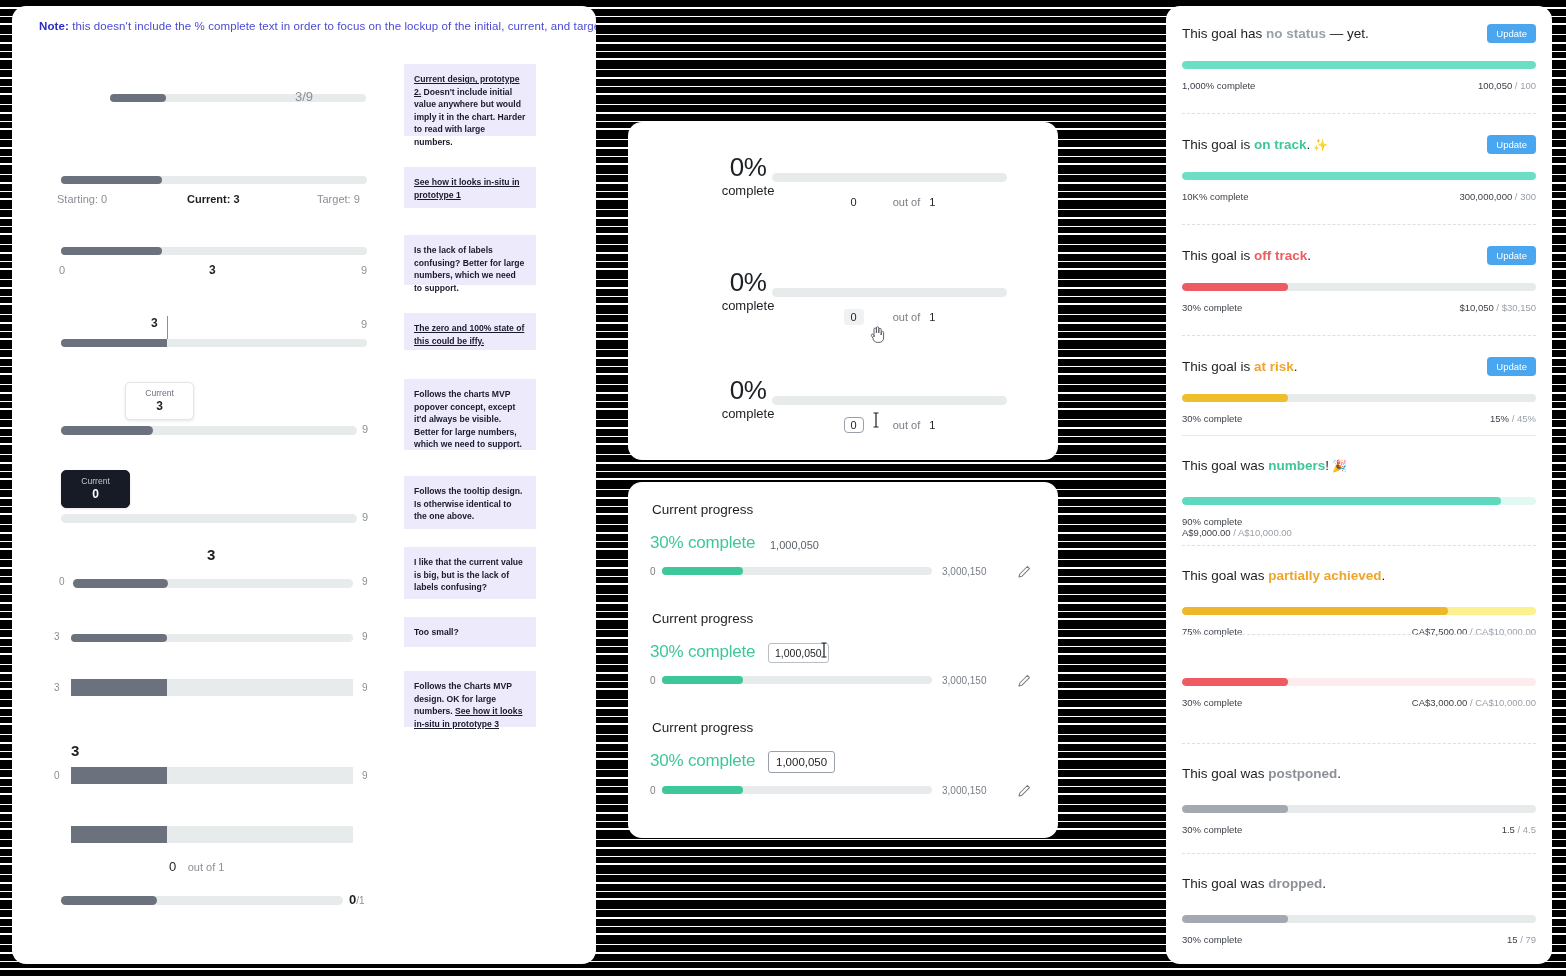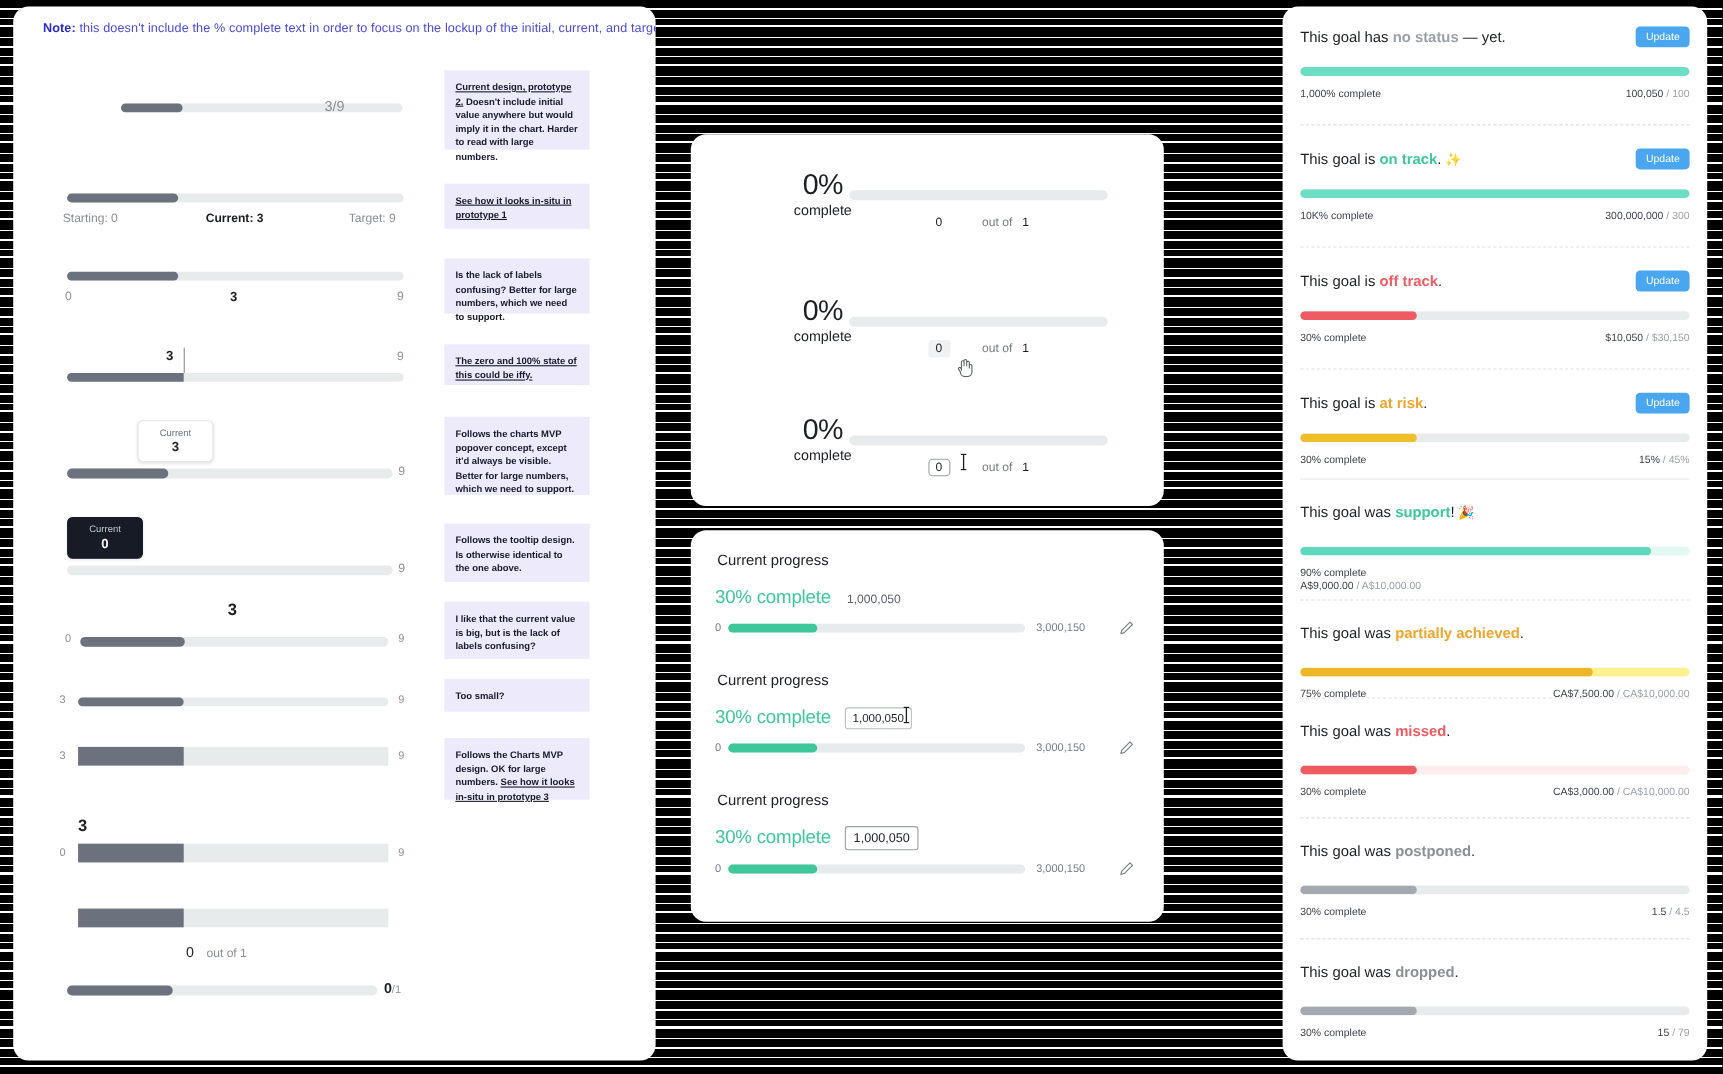--- a/index.html
+++ b/index.html
@@ -453,21 +453,21 @@
           <i style="width: 30%; background: rgb(239, 190, 43);"></i>
         </div>
         <div class="gmeta" style="margin-top: 11px;">
           <span>30% complete</span>
           <span><span>15%</span><span class="mx"> / 45%</span></span>
         </div>
       </div>
       <div class="divider solid" style="position: absolute; left: 0px; right: 0px; top: 429px;"></div>
       <div class="goal" style="position: absolute; left: 0px; right: 0px; top: 451px;">
         <div class="goal-head">
-          <div class="goal-title"><span>This goal was </span><span class="st" style="color: rgb(62, 199, 154);">support</span><span>!</span><span class="emoji"> 🎉</span></div>
+          <div class="goal-title"><span>This goal was </span><span class="st" style="color: rgb(62, 199, 154);">numbers</span><span>!</span><span class="emoji"> 🎉</span></div>
         </div>
         <div class="gtrack" style="background: rgb(226, 248, 242); margin-top: 22px;">
           <i style="width: 90%; background: rgb(95, 217, 189);"></i>
         </div>
         <div class="gmeta" style="margin-top: 11px; flex-direction: column;">
           <span>90% complete</span>
           <span><span>A$9,000.00</span><span class="mx"> / A$10,000.00</span></span>
         </div>
       </div>
       <div class="divider" style="position: absolute; left: 0px; right: 0px; top: 539px;"></div>
@@ -478,23 +478,20 @@
         <div class="gtrack" style="background: rgb(251, 241, 142); margin-top: 22px;">
           <i style="width: 75%; background: rgb(238, 182, 42);"></i>
         </div>
         <div class="gmeta" style="margin-top: 11px;">
           <span>75% complete</span>
           <span><span>CA$7,500.00</span><span class="mx"> / CA$10,000.00</span></span>
         </div>
       </div>
       <div class="divider" style="position: absolute; left: 0px; right: 0px; top: 628px;"></div>
       <div class="goal" style="position: absolute; left: 0px; right: 0px; top: 650px;">
-        <div class="goal-head">
-          <div class="goal-title"><span>This goal was </span><span class="st" style="color: rgb(239, 91, 98);">missed</span><span>.</span></div>
-        </div>
         <div class="gtrack" style="background: rgb(253, 236, 237); margin-top: 22px;">
           <i style="width: 30%; background: rgb(239, 91, 98);"></i>
         </div>
         <div class="gmeta" style="margin-top: 11px;">
           <span>30% complete</span>
           <span><span>CA$3,000.00</span><span class="mx"> / CA$10,000.00</span></span>
         </div>
       </div>
       <div class="divider" style="position: absolute; left: 0px; right: 0px; top: 737px;"></div>
       <div class="goal" style="position: absolute; left: 0px; right: 0px; top: 759px;">

